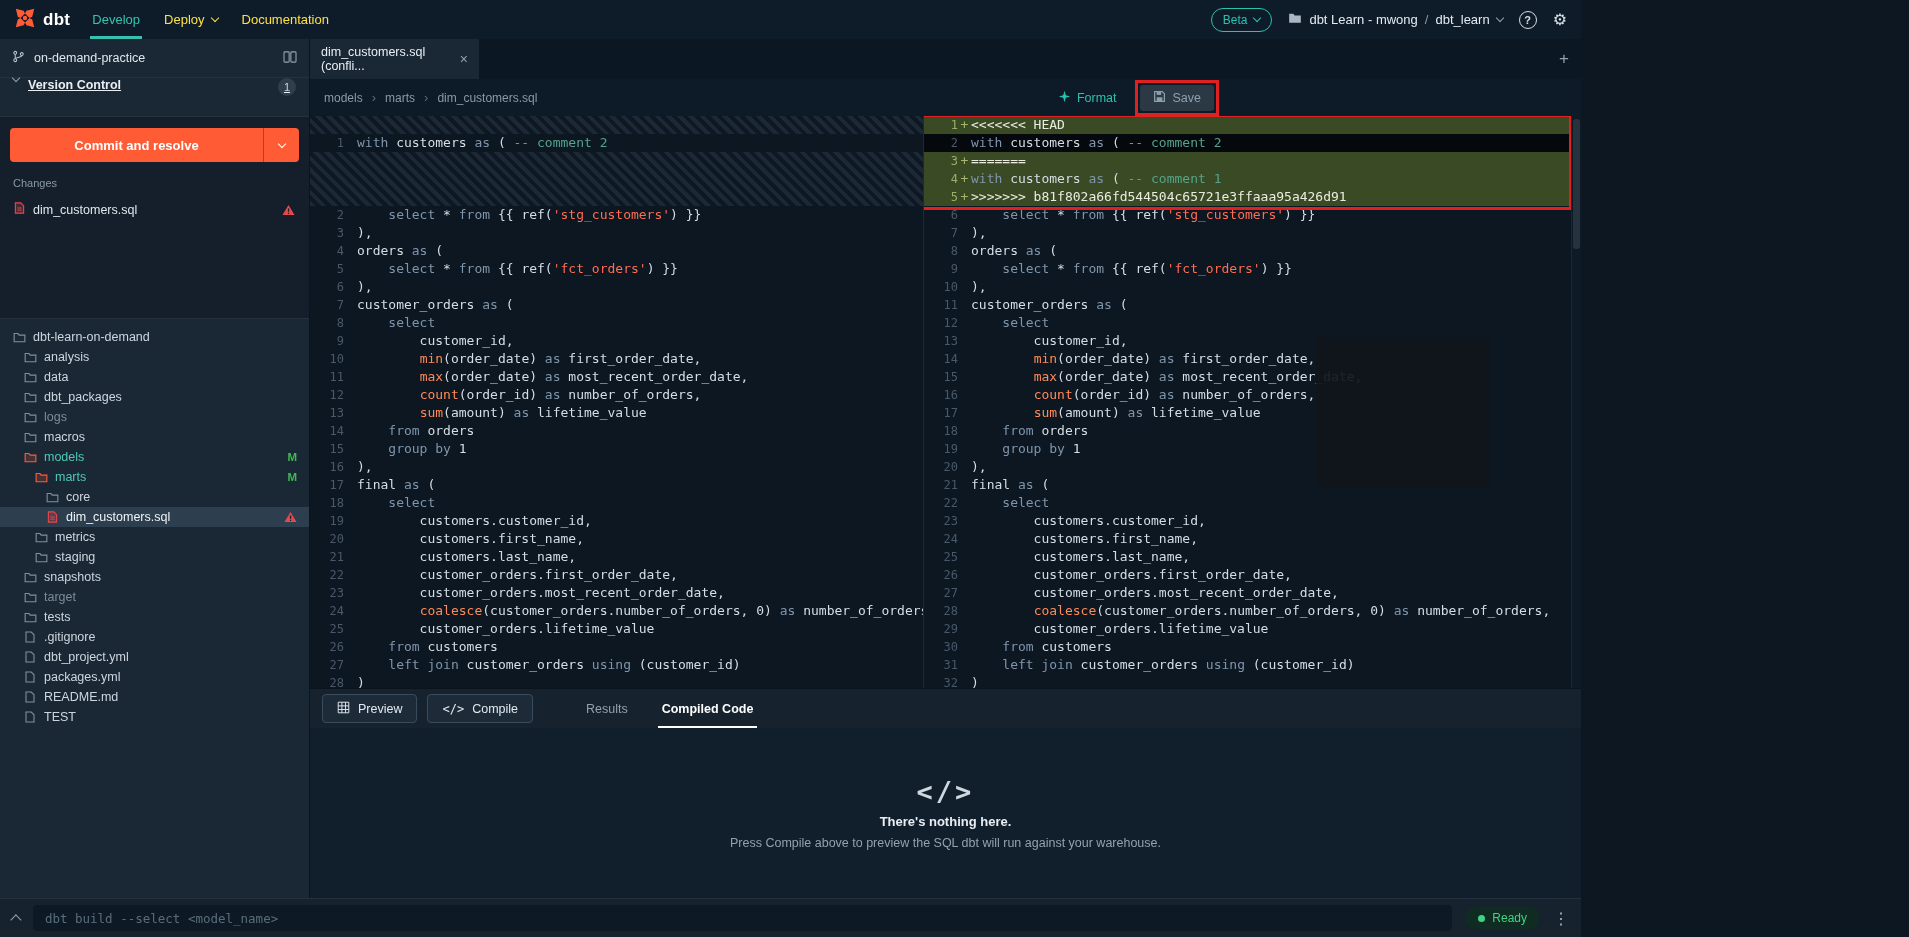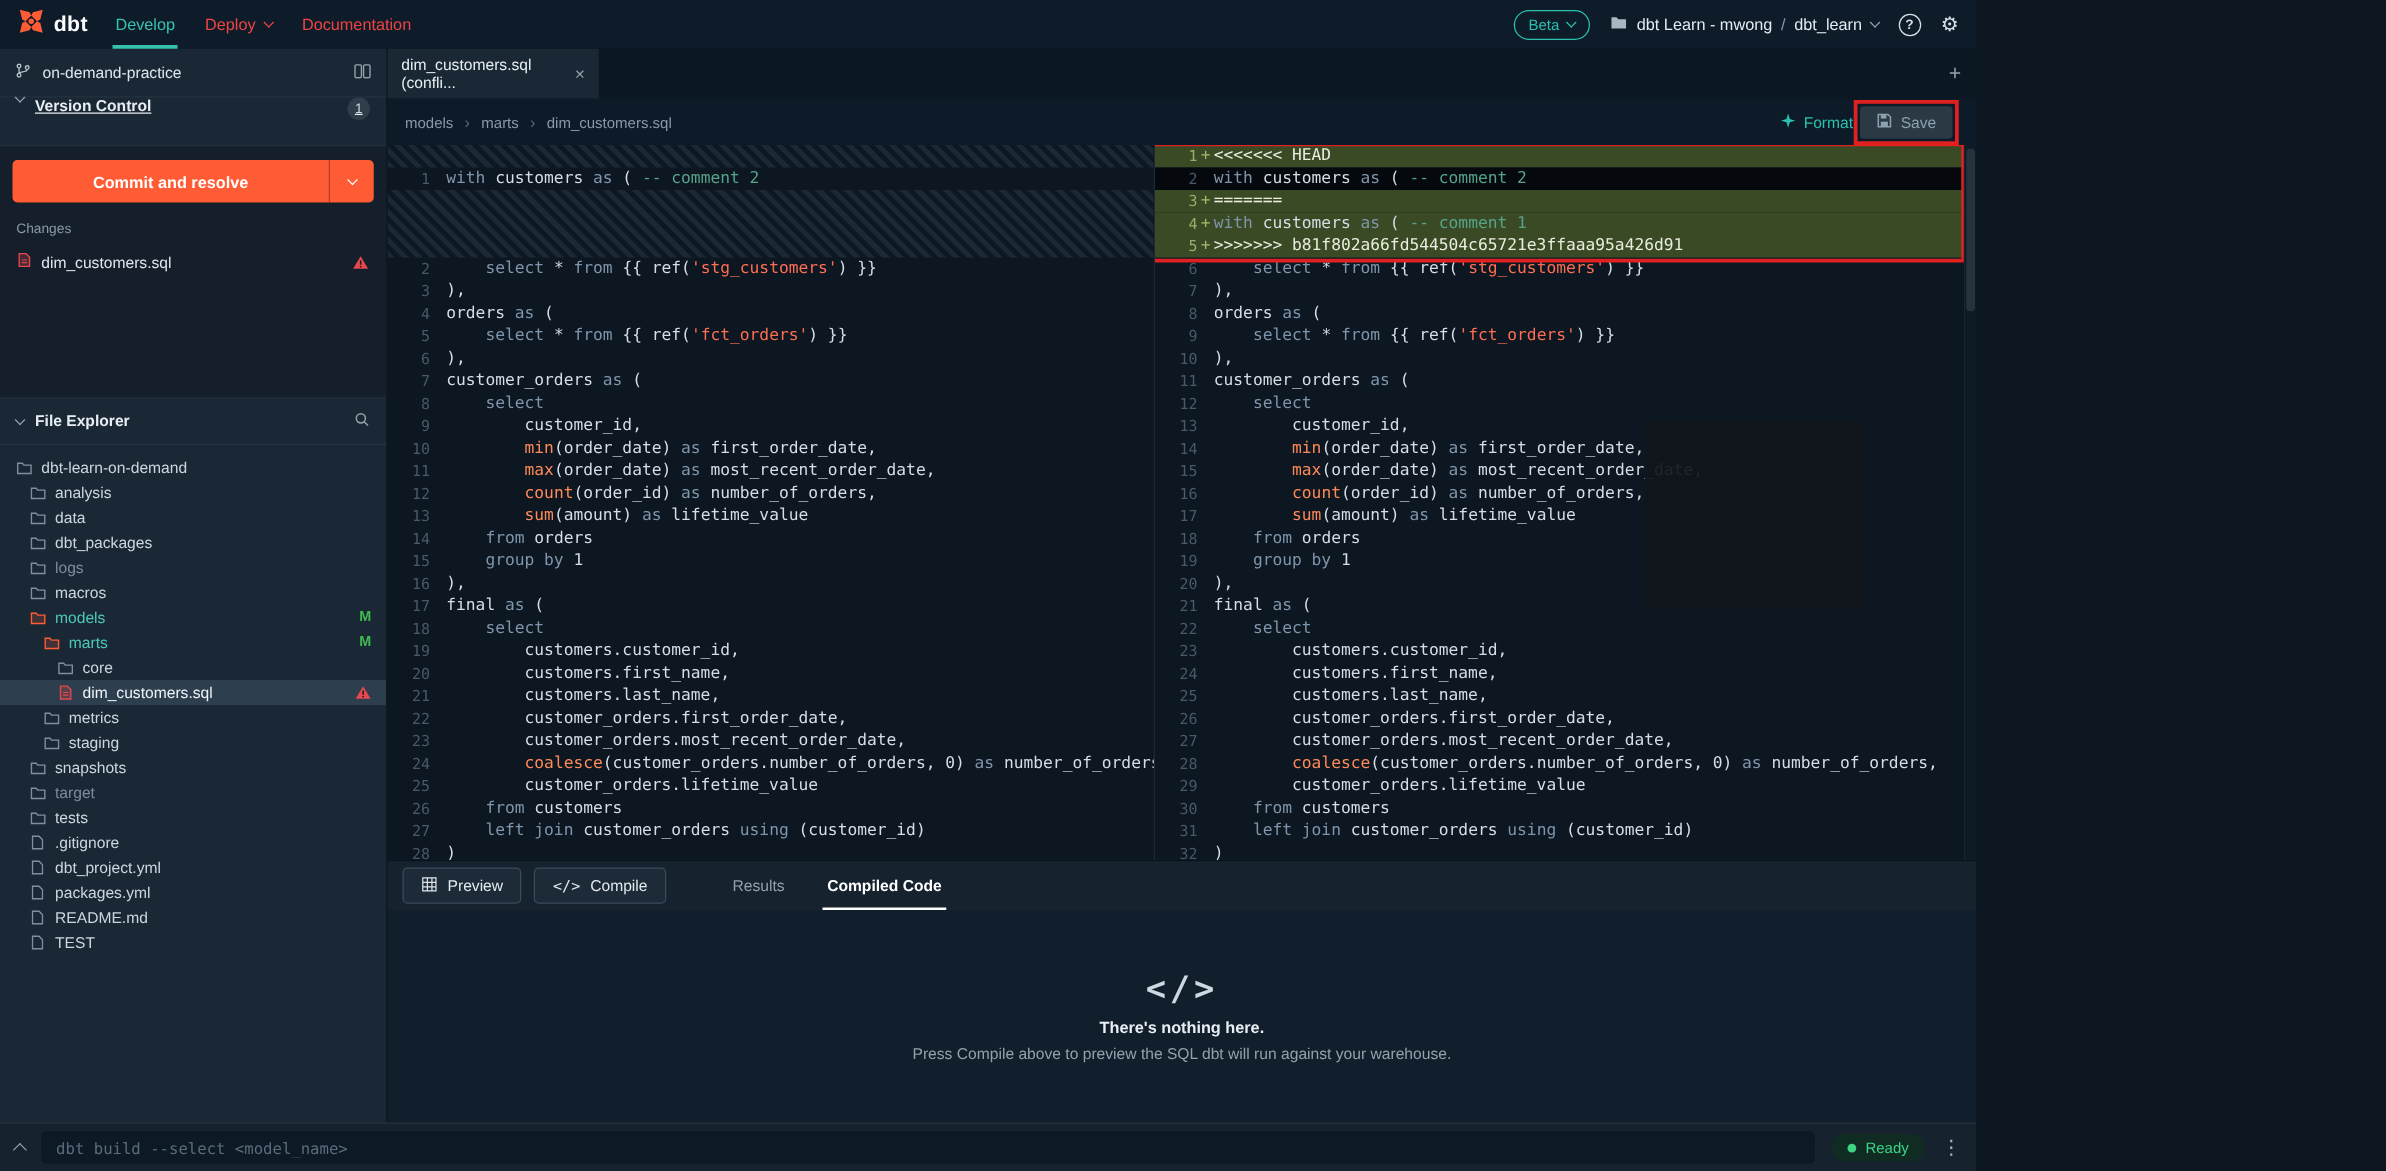--- a/index.html
+++ b/index.html
@@ -5,21 +5,21 @@
   * { box-sizing: border-box; margin:0; padding:0; }
   html,body { width:1909px; height:937px; overflow:hidden; background:#0c1721;
     font-family:"Liberation Sans", sans-serif; -webkit-font-smoothing:antialiased; }
   .app { display:flex; flex-direction:column; width:1581px; height:937px; }
 
   
   .topbar { flex:0 0 39px; background:#0e1c2a; display:flex; align-items:stretch; padding:0 14px; }
   .logo { display:flex; align-items:center; gap:7px; margin-right:22px; }
   .logo-text { color:#fff; font-weight:700; font-size:17px; letter-spacing:.3px; }
   .nav { display:flex; gap:24px; }
-  .nav-item { display:flex; align-items:center; gap:7px; color:#ef4444; font-size:13px; position:relative; cursor:pointer; }
+  .nav-item { display:flex; align-items:center; gap:7px; color:#fde047; font-size:13px; position:relative; cursor:pointer; }
   .nav-item.active { color:#35c3b0; }
   .nav-item.active::after { content:""; position:absolute; left:-2px; right:-2px; bottom:0; height:3px; background:#35c3b0; }
   .topbar-right { margin-left:auto; display:flex; align-items:center; gap:16px; }
   .beta-pill { display:flex; align-items:center; gap:7px; border:1px solid #2bc1b0; color:#2bc1b0;
     border-radius:15px; padding:4px 11px; font-size:12px; cursor:pointer; }
   .project-crumb { display:flex; align-items:center; gap:7px; color:#e4ebf1; font-size:13px; }
   .proj-sep { color:#8a99a6; }
   .help-circle { width:18px; height:18px; border:1.6px solid #d7dfe6; border-radius:50%; color:#d7dfe6;
     font-size:11px; font-weight:700; display:flex; align-items:center; justify-content:center; cursor:pointer; }
   .gear { color:#d7dfe6; font-size:16px; cursor:pointer; }
@@ -67,21 +67,21 @@
   .main { flex:1; min-width:0; display:flex; flex-direction:column; background:#0c1721; }
   .tabbar { flex:0 0 40px; background:#0b1723; display:flex; align-items:stretch; }
   .tab { width:170px; background:#1a2835; display:flex; align-items:center; gap:8px; padding:0 11px;
     font-size:12.5px; color:#e8eef3; border-right:1px solid #0b1723; cursor:pointer; }
   .tab-close { margin-left:auto; color:#93a1ad; font-size:14px; cursor:pointer; }
   .tab-plus { margin-left:auto; align-self:center; color:#93a1ad; font-size:17px; padding:0 12px; cursor:pointer; }
 
   .crumbrow { flex:0 0 37px; background:#0d1b28; display:flex; align-items:center; padding:0 14px;
     font-size:12px; color:#8a99a6; gap:9px; }
   .crumb-sep { color:#5a6a77; font-size:13px; }
-  .crumb-right { margin-left:auto; display:flex; align-items:center; }
+  .crumb-right { margin-left:auto; margin-right:348px; display:flex; align-items:center; gap:18px; }
   .format-btn { color:#2bc1b0; font-size:12.5px; display:flex; align-items:center; gap:6px; cursor:pointer; }
   .save-annotation { border:3px solid #e02121; padding:2px; display:inline-flex; }
   .save-btn { background:#2b3945; color:#8da0ae; font-size:12.5px; display:flex; align-items:center; gap:7px;
     padding:5px 13px; border-radius:3px; cursor:default; }
 
   
   .editor { flex:1; min-height:0; display:flex; position:relative; font-family:"DejaVu Sans Mono", monospace; font-size:13px; }
   .pane { overflow:hidden; background:#0c1721; position:relative; }
   .pane-left { flex:0 0 614px; width:614px; border-right:1px solid #1c2a37; }
   .pane-right { flex:1; }
@@ -225,28 +225,20 @@
           <span class="warn">
               <svg width="13" height="12" viewBox="0 0 16 14">
                 <path d="M8 .8l7.4 12.4H.6z" fill="#e5484d"></path>
                 <rect x="7.3" y="5" width="1.5" height="4.2" fill="#131f29"></rect>
                 <rect x="7.3" y="10.4" width="1.5" height="1.5" fill="#131f29"></rect>
               </svg>
             </span>
         </div>
       </div>
 
-      <div class="fe-header">
-        <span class="cv gray"></span>
-        <span>File Explorer</span>
-        <span class="spacer"><svg width="13" height="13" viewBox="0 0 16 16">
-              <circle cx="7" cy="7" r="4.5" fill="none" stroke="#93a1ad" stroke-width="1.5"></circle>
-              <path d="M10.5 10.5L14 14" stroke="#93a1ad" stroke-width="1.5"></path>
-            </svg></span>
-      </div>
 
       <div class="tree" id="file-tree">
           <div class="tree-row" style="padding-left: 12px;">
             <span class="ticon">
               <svg width="13" height="11" viewBox="0 0 16 14">
                 <path d="M1.2 2h4.8l1.6 2h7.2v8.5H1.2z" fill="none" stroke="#7e90a0" stroke-width="1.4"></path>
               </svg>
             </span>
             <span class="tlabel">dbt-learn-on-demand</span>
           </div>

